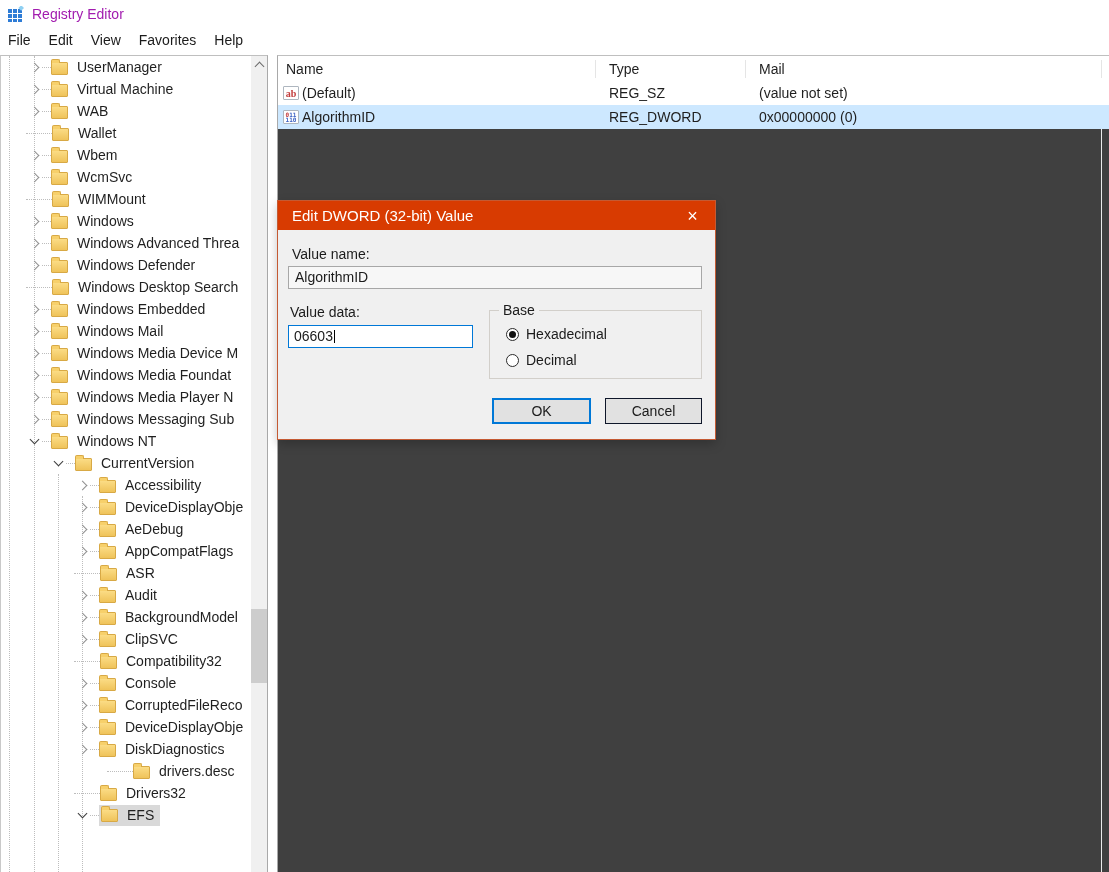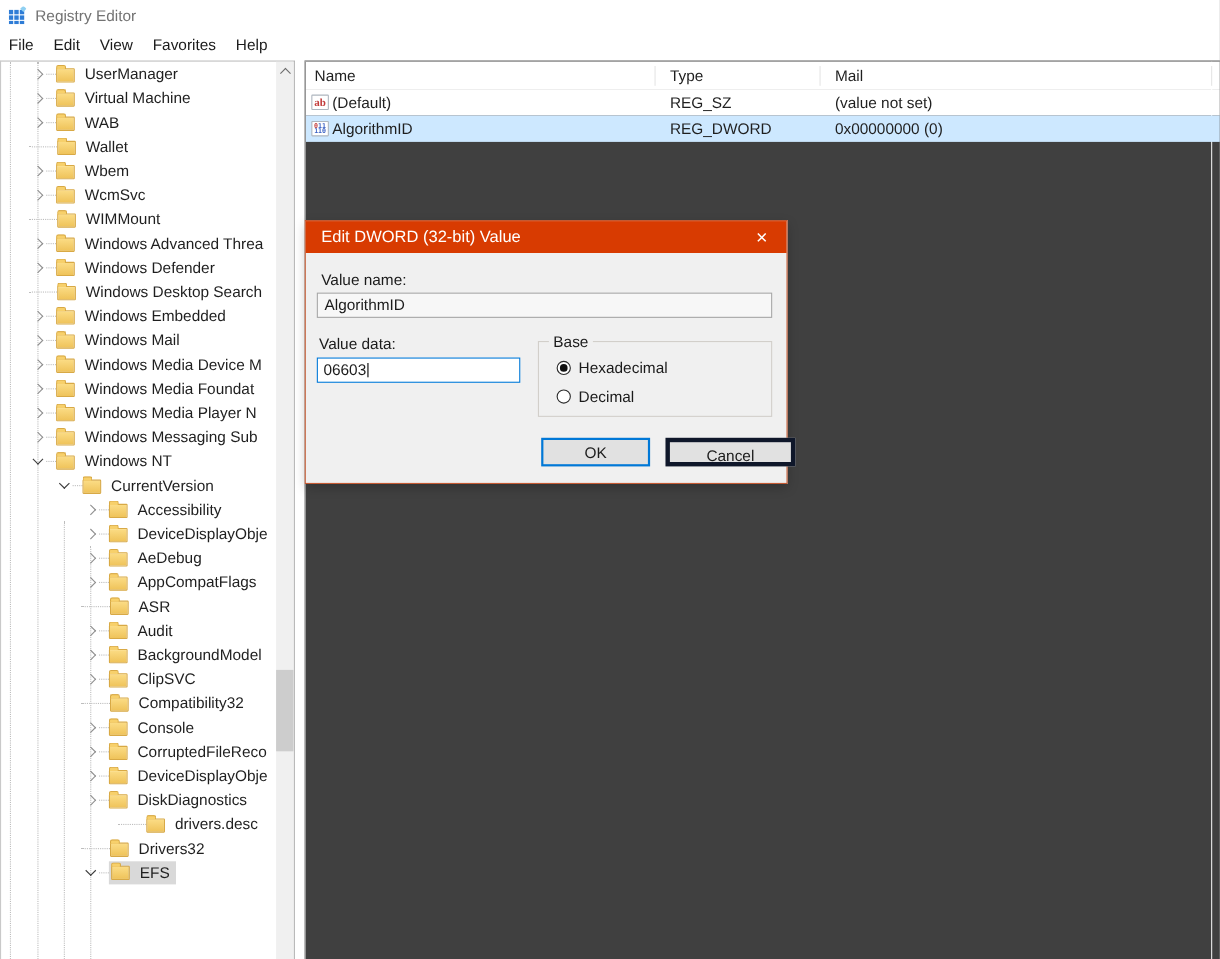--- a/index.html
+++ b/index.html
@@ -4,21 +4,21 @@
 <style>
   html,body { margin:0; padding:0; }
   body {
     width:1109px; height:872px; position:relative; overflow:hidden;
     background:#ffffff; font-family:"Liberation Sans","DejaVu Sans",sans-serif;
     font-size:14px; color:#1f1f1f; -webkit-font-smoothing:antialiased;
   }
   
   .titlebar { height:27px; display:flex; align-items:center; padding-left:8px; }
   .app-icon { width:16px; height:16px; margin-right:8px; flex:0 0 auto; }
-  .title-text { color:#737373; font-size:14px;text-align:center; }
+  .title-text { color:#a21caf; font-size:14px;text-align:center; }
   .menubar { height:26px; display:flex; align-items:center; padding-left:8px; }
   .menu-item { margin-right:18px; color:#1b1b1b; cursor:default; }
 
   
   .main { position:absolute; left:0; top:55px; right:0; bottom:0; }
 
   
   .tree-panel { position:absolute; left:0; top:0; width:268px; bottom:0;
     border-top:1px solid #bfbfbf; border-left:1px solid #c9c9c9; border-right:1px solid #a9a9a9;
     background:#fff; overflow:hidden; box-sizing:border-box; }
@@ -93,21 +93,21 @@
   .group-label { position:absolute; top:-9px; left:9px; background:#f0f0f0; padding:0 4px; }
   .radio-row { position:absolute; left:16px; display:flex; align-items:center; gap:7px; }
   .rr1 { top:15px; } .rr2 { top:41px; }
   .radio { width:13px; height:13px; border:1px solid #2b2b2b; border-radius:50%;
     background:#fff; position:relative; box-sizing:border-box; flex:0 0 auto; }
   .radio.checked::after { content:""; position:absolute; left:2px; top:2px; width:7px; height:7px;
     background:#111; border-radius:50%; }
   .btn { position:absolute; top:168px; height:26px; background:#e1e1e1; text-align:center;
     box-sizing:border-box; cursor:default; }
   .btn-ok { left:214px; width:99px; border:2px solid #0078d7; line-height:22px; }
-  .btn-cancel { left:327px; width:118px; border:4px solid #0f172a; line-height:24px; }
+  .btn-cancel { left:327px; width:97px; border:1px solid #0f172a; line-height:24px; }
 </style>
 </head>
 <body>
 
 <div class="titlebar">
   <svg class="app-icon" viewBox="0 0 16 16">
     <g fill="#2e7cd6">
       <rect x="0" y="3" width="4" height="4"></rect>
         <rect x="5" y="3" width="4" height="4"></rect>
         <rect x="10" y="3" width="4" height="4"></rect>
@@ -194,20 +194,30 @@
           <span class="itemwrap">
             <span class="folder"></span>
             <span class="tlabel">WcmSvc</span>
           </span>
         </div>
         <div class="trow" style="padding-left: 25px;">
           <span class="dots leafdots"></span>
           <span class="itemwrap">
             <span class="folder"></span>
             <span class="tlabel">WIMMount</span>
+          </span>
+        </div>
+        <div class="trow" style="padding-left: 25px;">
+          <span class="chevbox">
+            <i class="chev"></i>
+          </span>
+          <span class="dots"></span>
+          <span class="itemwrap">
+            <span class="folder"></span>
+            <span class="tlabel">Windows</span>
           </span>
         </div>
         <div class="trow" style="padding-left: 25px;">
           <span class="chevbox">
             <i class="chev"></i>
           </span>
           <span class="dots"></span>
           <span class="itemwrap">
             <span class="folder"></span>
             <span class="tlabel">Windows Advanced Threa</span>

